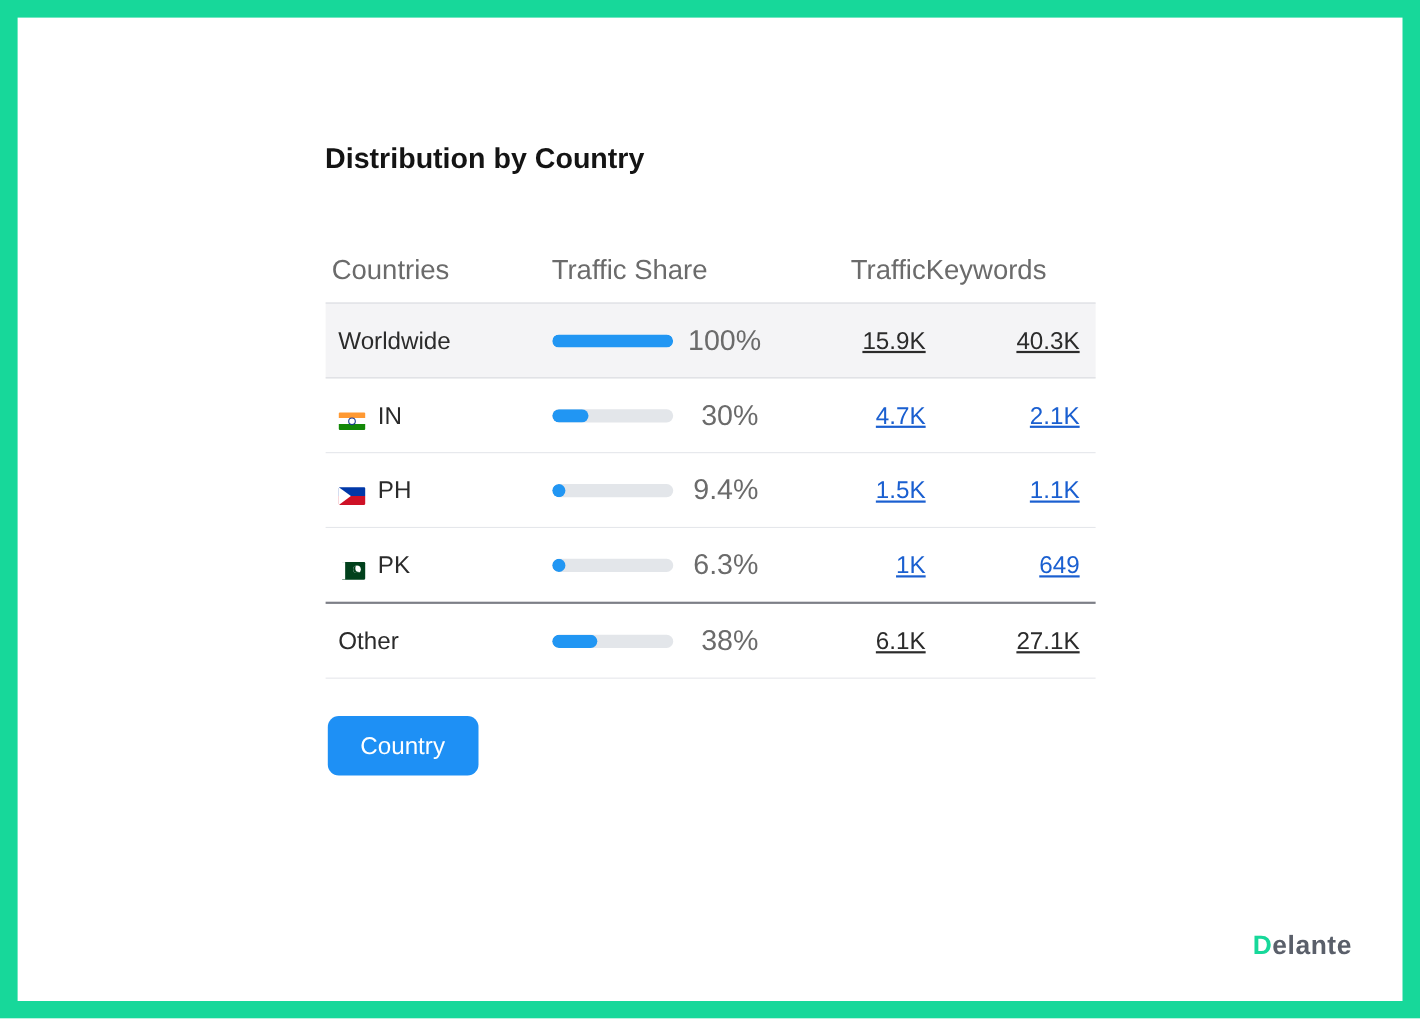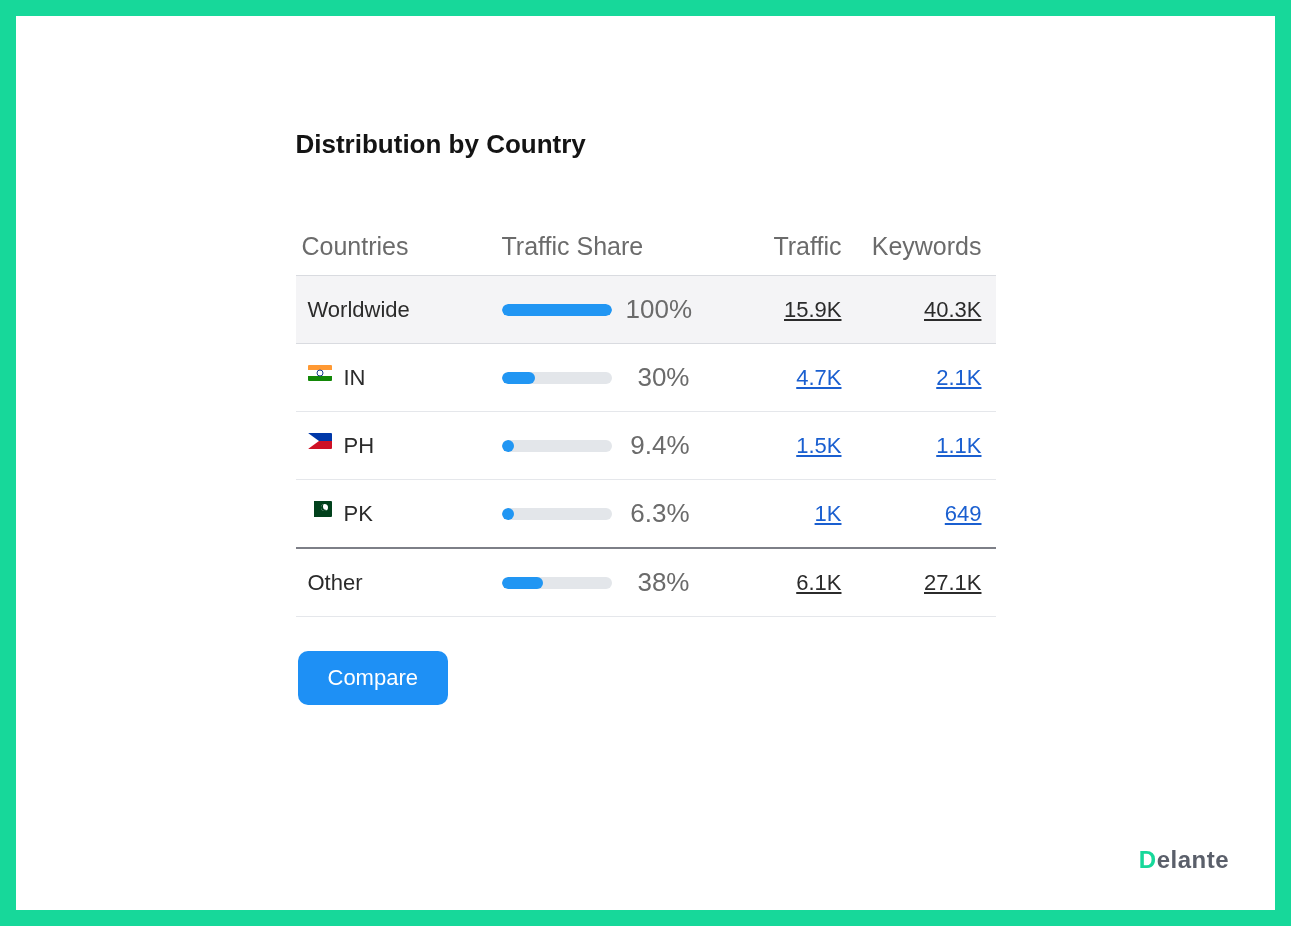--- a/index.html
+++ b/index.html
@@ -46,37 +46,37 @@
     align-items: center;
   }
   .thead {
     color: #6b6b6b;
     font-size: 25px;
     padding: 10px 6px 14px 6px;
   }
   .th-countries { }
   .th-share { }
   .th-traffic { text-align: right; }
-  .th-keywords { text-align: right; }
+  .th-keywords { }
   .row {
     border-top: 1px solid #e5e7eb;
     padding: 18px 6px;
     font-size: 22px;
     color: #2b2b2b;
   }
   .row.worldwide {
     background: #f4f4f6;
     border-top: 1px solid #d9dbe0;
     border-bottom: 1px solid #d9dbe0;
   }
   .row.worldwide + .row { border-top: none; }
   .row.other { border-top: 2px solid #7d7f87; border-bottom: 1px solid #e5e7eb; }
   .country-cell {
     display: flex;
-    align-items: flex-start;
+    align-items: flex-end;
     gap: 12px;
     padding-left: 6px;
   }
   .flag { width: 24px; height: 16px; display: inline-block; border-radius: 1px; }
   .flag-in { background: linear-gradient(#ff9933 0 33%, #fff 33% 66%, #138808 66% 100%); position: relative; }
   .flag-in::after { content:""; position:absolute; left:50%; top:50%; width:5px; height:5px; border:1px solid #1a3a8f; border-radius:50%; transform:translate(-50%,-50%); }
   .flag-us { background: repeating-linear-gradient(#b22234 0 2px,#fff 2px 4px); position:relative; }
   .flag-us::after { content:""; position:absolute; left:0; top:0; width:11px; height:9px; background:#3c3b6e; }
   .flag-ph { background: linear-gradient(#0038a8 0 50%, #ce1126 50% 100%); position:relative; }
   .flag-ph::after { content:""; position:absolute; left:0; top:0; border-top:8px solid transparent; border-bottom:8px solid transparent; border-left:11px solid #fff; }
@@ -209,21 +209,21 @@
                   <div class="bar-fill" style="width: 38%;"></div>
                 </div>
                 <span class="share-pct">38%</span>
               </div>
               <div class="td-traffic">6.1K</div>
               <div class="td-keywords">27.1K</div>
             </div>
           </div>
       </div>
 
-      <button class="compare-btn">Compare</button>
+      <button class="compare-btn">Country</button>
     </div>
 
     <div class="brand">
       <span class="d">D</span><span>elante</span>
     </div>
 
   </div>
 </div>
 
 </body></html>

